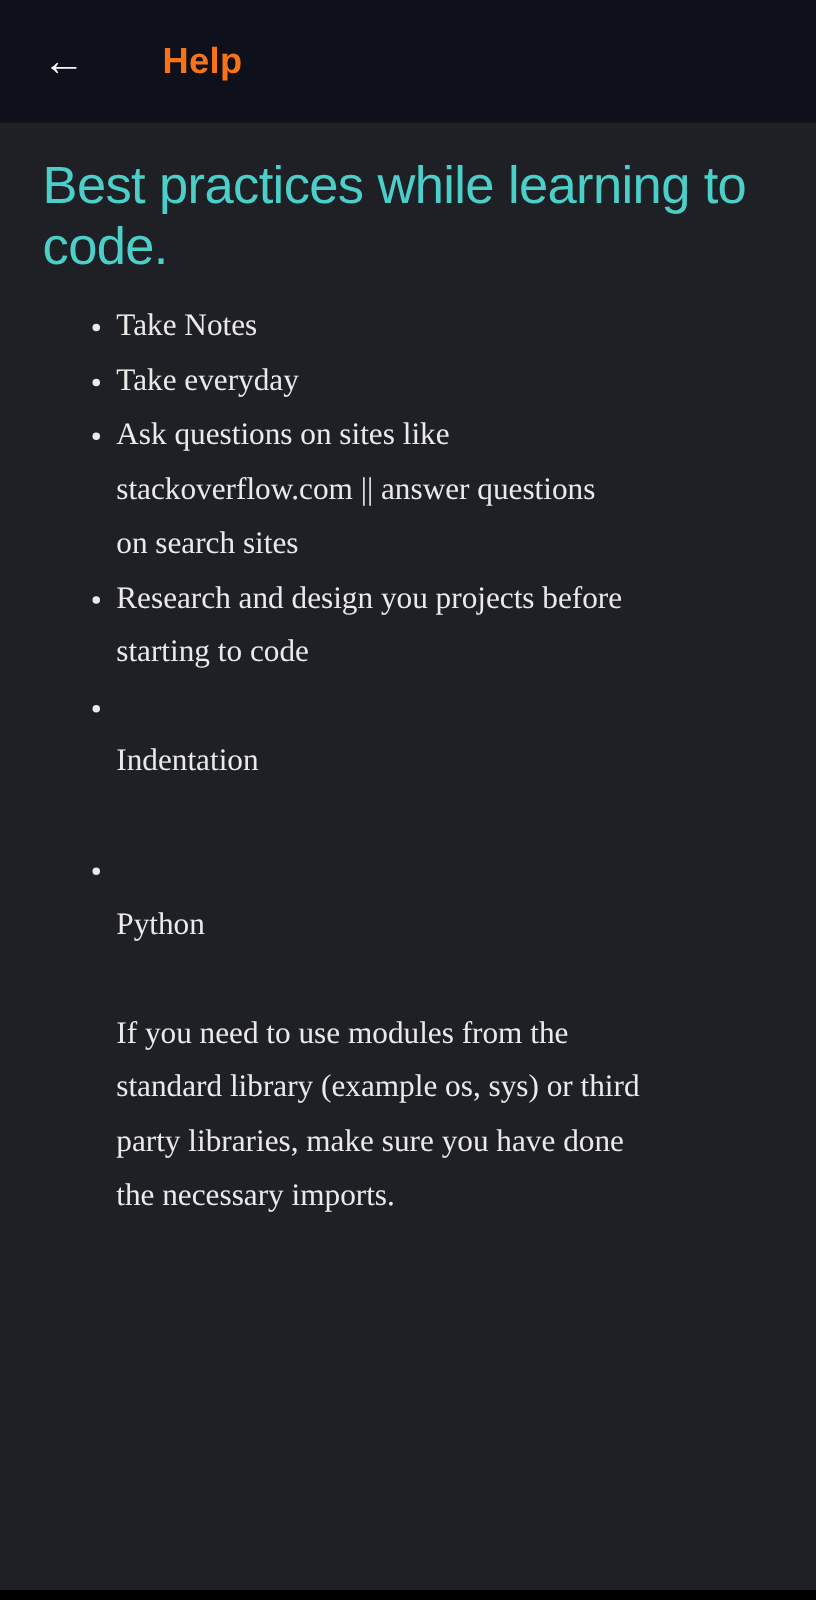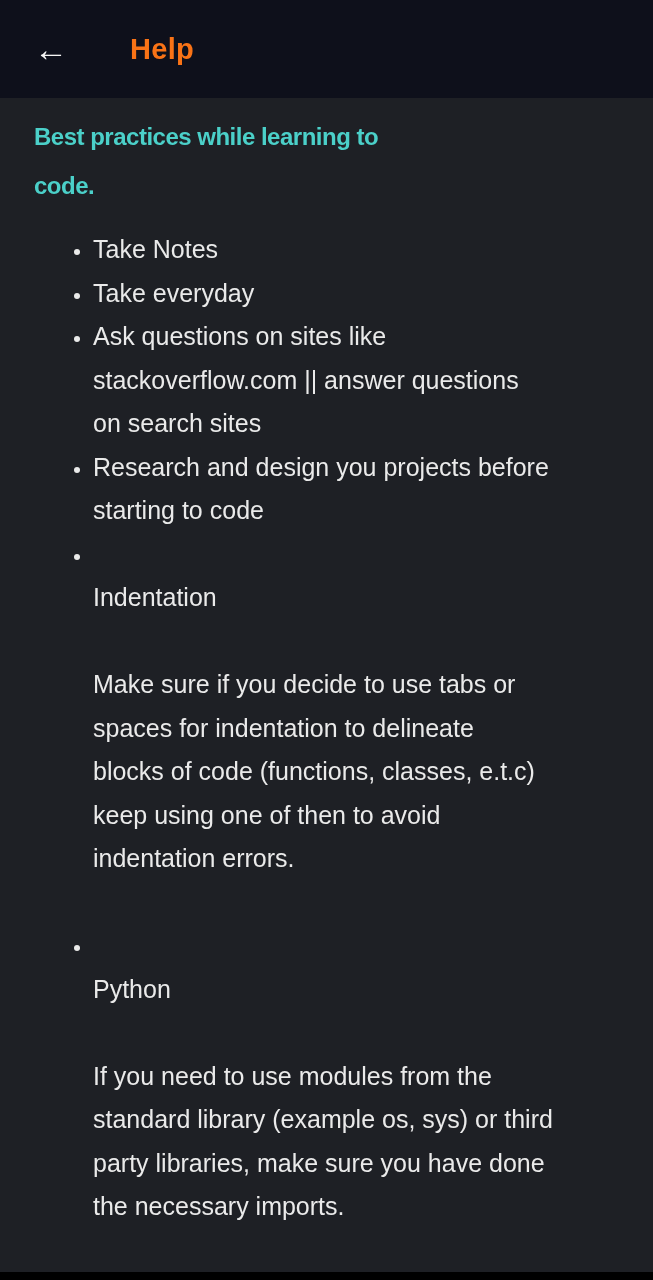--- a/index.html
+++ b/index.html
@@ -39,32 +39,33 @@
     font-size:29px;
     font-weight:700;
     color:#f97316;
     letter-spacing:.3px;
   }
   .content{
     padding:14px 34px 0 34px;
     box-sizing:border-box;
   }
   h1.page-heading{
-    margin:0 0 18px 0;
+    margin:11px 0 18px 0;
     color:var(--accent);
-    font-size:24px;
-    font-weight:700;
+    font-size:42px;
+    font-weight:400;
     line-height:49px;
     letter-spacing:-0.5px;
     white-space:pre-line;
   }
   ul.bullets{
     margin:0;
     padding:0 0 0 59px;
     list-style:disc outside;
+    font-family:Liberation Serif, serif;
   }
   ul.bullets li{
     font-size:25px;
     line-height:43.5px;
     white-space:pre-line;
   }
   ul.bullets li::marker{
     color:var(--text);
     font-size:21px;
   }
@@ -103,25 +104,20 @@
 stackoverflow.com || answer questions
 on search sites</li>
     <li>Research and design you projects before
 starting to code</li>
   </ul>
 
 
   <ul class="bullets">
     <li>
       <span class="tip-title">Indentation</span>
-      <span class="tip-body">Make sure if you decide to use tabs or
-spaces for indentation to delineate
-blocks of code (functions, classes, e.t.c)
-keep using one of then to avoid
-indentation errors.</span>
     </li>
     <li>
       <span class="tip-title">Python</span>
       <span class="tip-body">If you need to use modules from the
 standard library (example os, sys) or third
 party libraries, make sure you have done
 the necessary imports.</span>
     </li>
 
   </ul>

